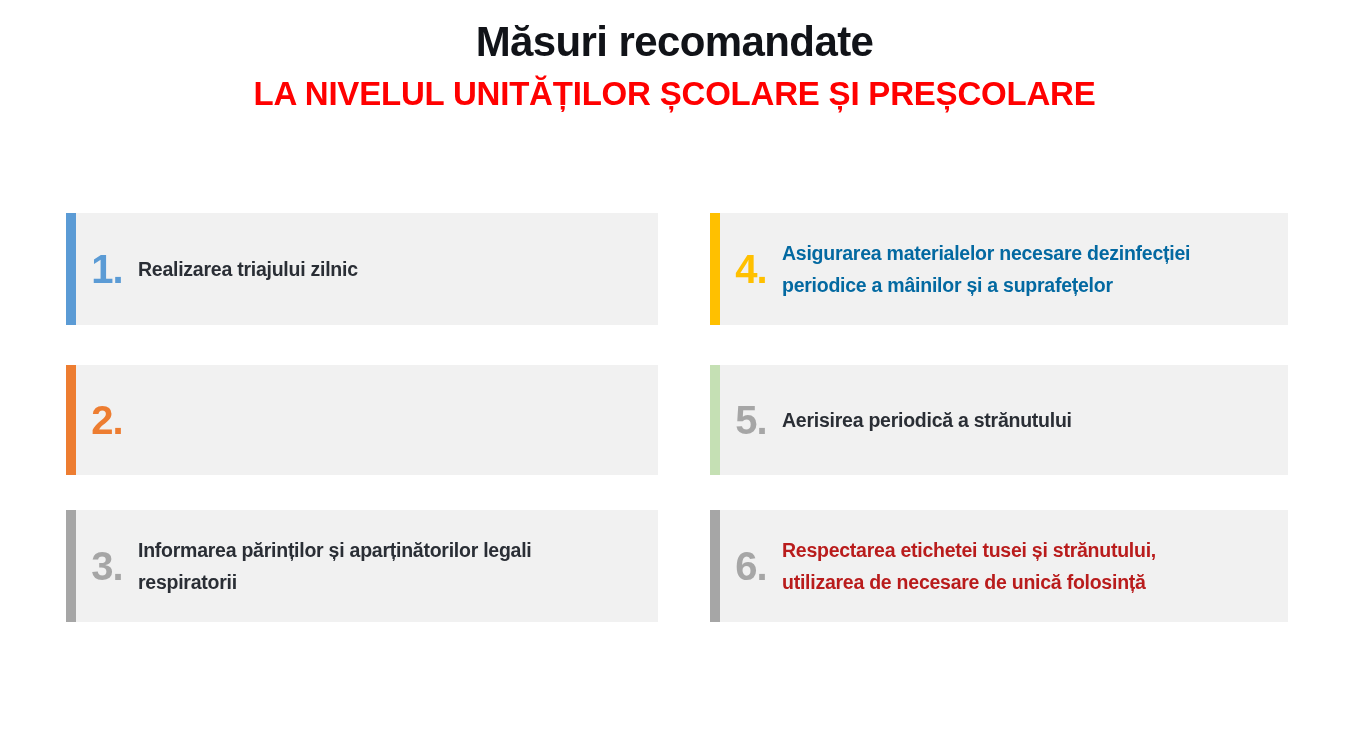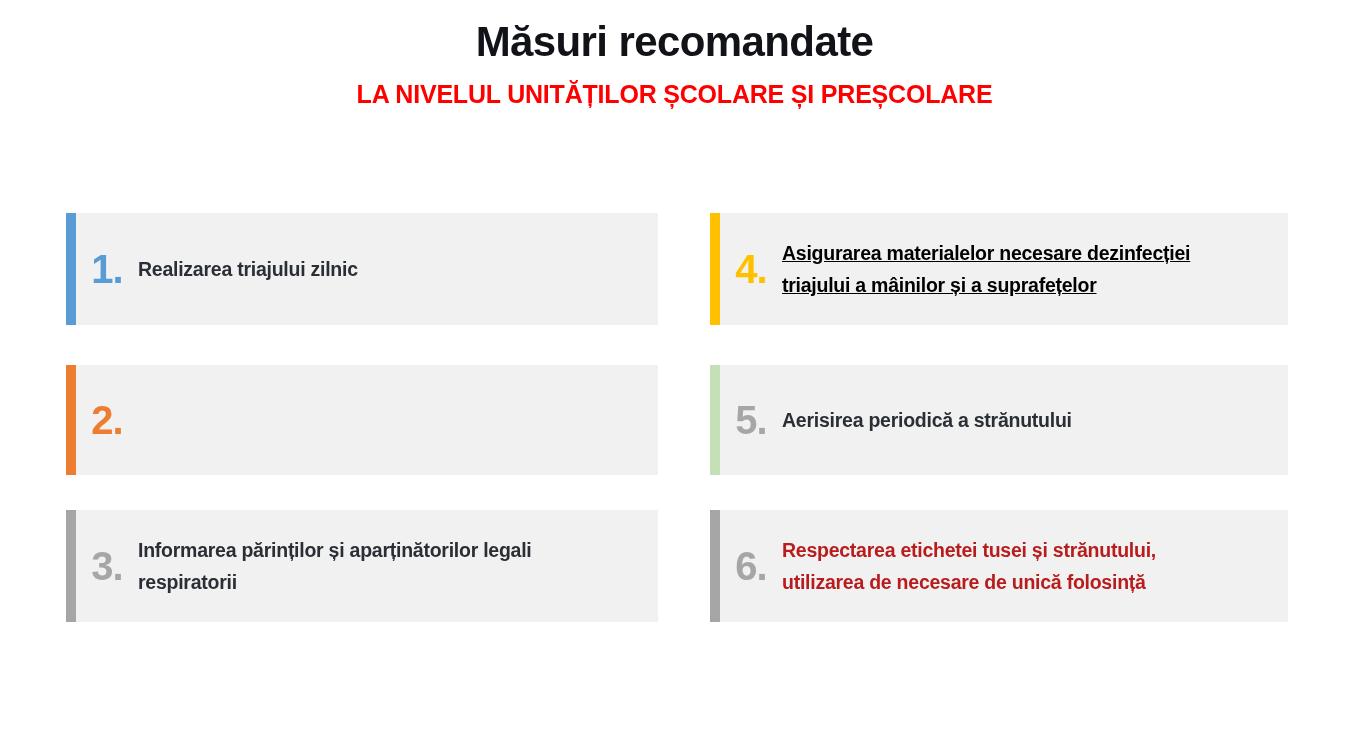--- a/index.html
+++ b/index.html
@@ -36,21 +36,21 @@
     font-size: 42px;
     line-height: 50px;
     font-weight: bold;
     letter-spacing: -0.6px;
     color: #111318;
     font-family: "Liberation Sans", sans-serif;
   }
   .sub-title {
     margin: 0;
     padding-top: 12px;
-    font-size: 25px;
+    font-size: 33px;
     line-height: 30px;
     font-weight: bold;
     letter-spacing: -0.2px;
     color: #ff0000;
     text-transform: uppercase;
     font-family: "Liberation Sans", sans-serif;
   }
 
   
   .grid {
@@ -162,23 +162,23 @@
       </div>
 
     </div>
 
     <div class="column column-right">
 
       <div class="card row-0" style="background: rgb(241, 241, 241);">
         <span class="card-bar" style="background: rgb(255, 192, 0);"></span>
         <div class="card-body">
           <span class="card-number" style="color: rgb(255, 192, 0);">4.</span>
-          <span class="card-text" style="color: #000000; text-decoration: underline;">
+          <span class="card-text" style="color: #0369a1;">
             <span class="line">Asigurarea materialelor necesare dezinfecției</span>
-            <span class="line">triajului a mâinilor și a suprafețelor</span>
+            <span class="line">periodice a mâinilor și a suprafețelor</span>
           </span>
         </div>
       </div>
 
       <div class="card row-1" style="background: rgb(241, 241, 241);">
         <span class="card-bar" style="background: rgb(197, 224, 180);"></span>
         <div class="card-body">
           <span class="card-number" style="color: rgb(166, 166, 166);">5.</span>
           <span class="card-text" style="color: rgb(42, 46, 53);">
             <span class="line">Aerisirea periodică a strănutului</span>

